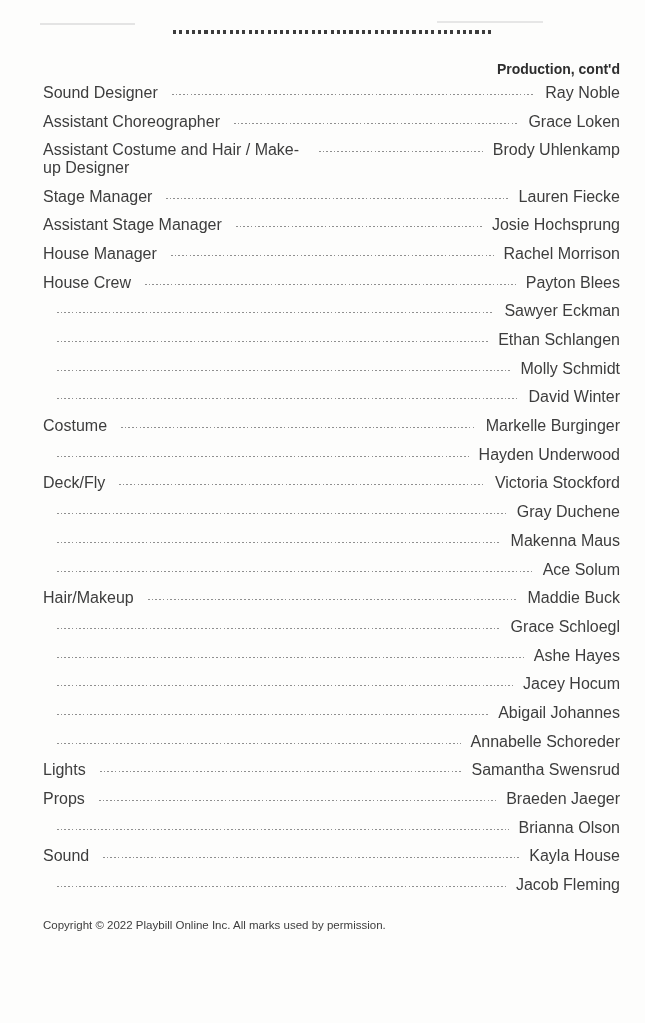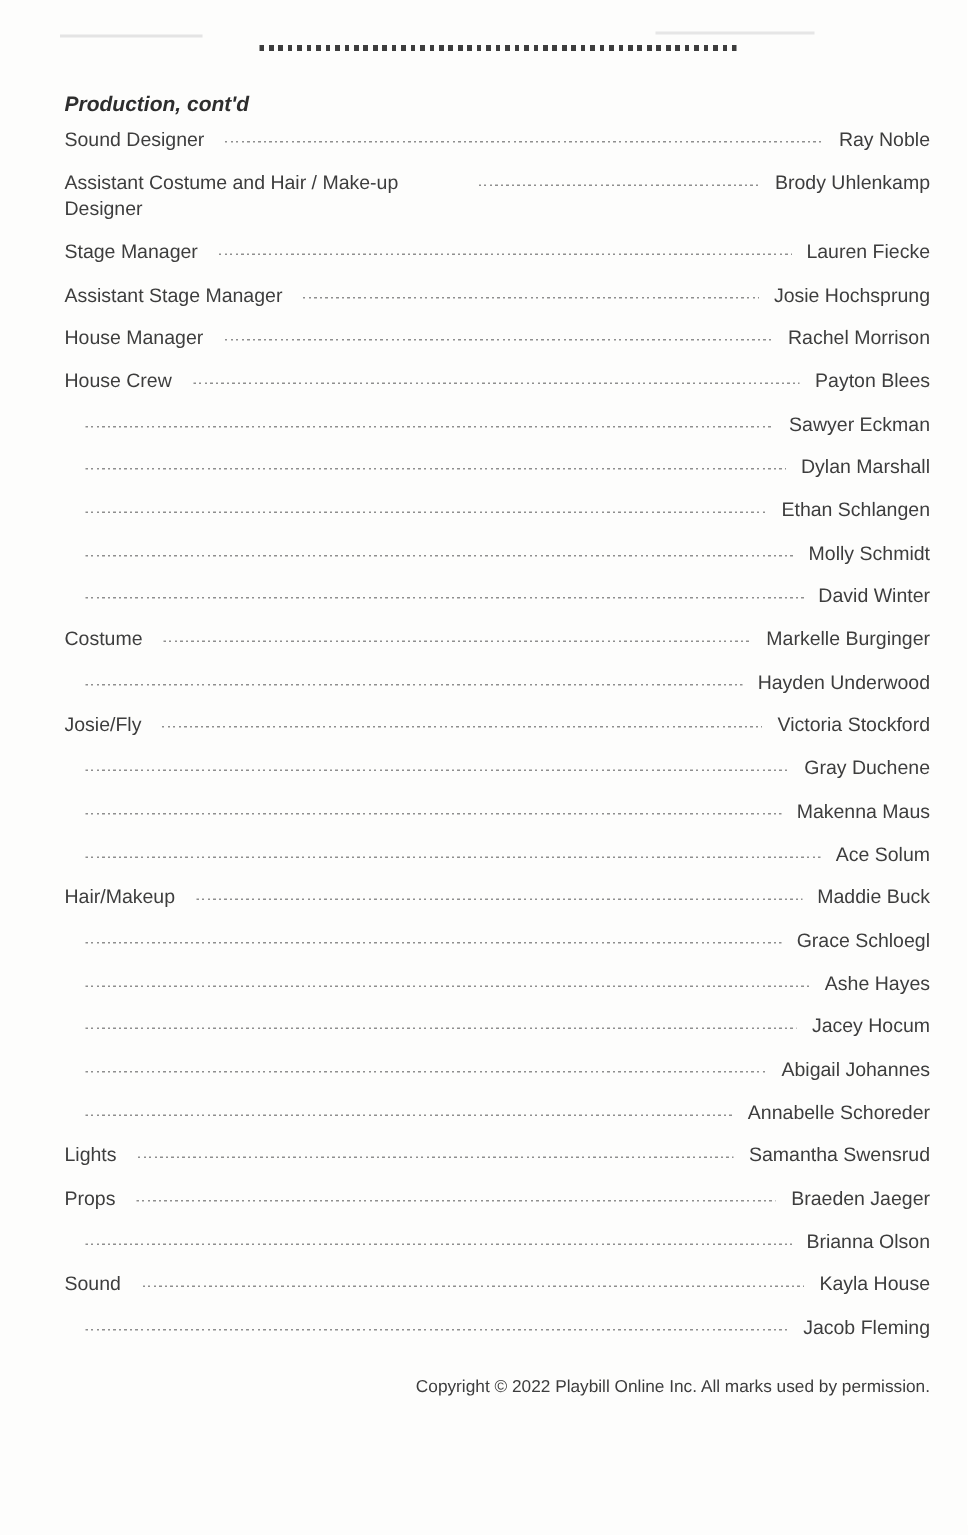--- a/index.html
+++ b/index.html
@@ -33,30 +33,29 @@
     height: 3.5px;
     margin: 0 auto;
     background: repeating-linear-gradient(90deg, #3d3d3d 0 3.1px, transparent 3.1px 6.3px);
   }
   .title {
     margin: 27px 0 0 0;
     font-size: 14px;
     line-height: 17.5px;
     font-weight: bold;
     color: #2e2e2e;
-    text-align: left;
-    font-style: italic;
+    text-align: right;
   }
   .credits {
     margin-top: 6px;
   }
   .row {
     display: flex;
     align-items: flex-start;
-    font-size: 13px;
+    font-size: 16px;
     line-height: 17.5px;
     margin-bottom: 11.2px;
   }
   .role {
     flex: 0 0 auto;
     max-width: 262px;
     white-space: normal;
   }
   .leader {
     flex: 1 1 auto;
@@ -67,21 +66,21 @@
   }
   .name {
     flex: 0 0 auto;
     text-align: center;
   }
   .footer {
     margin-top: 24px;
     font-size: 11.5px;
     line-height: 15px;
     color: #3d3d3d;
-    text-align: right;
+    text-align: left;
   }
 </style>
 </head>
 <body>
 
 <div class="page">
   <div class="artifact a-left"></div>
   <div class="artifact a-right"></div>
 
   <div class="content">
@@ -89,20 +88,25 @@
 
     <h1 class="title">Production, cont'd</h1>
 
     <div class="credits">
   <div class="row">
     <span class="role">Sound Designer</span>
     <span class="leader"></span>
     <span class="name">Ray Noble</span>
   </div>
 
+  <div class="row">
+    <span class="role">Assistant Choreographer</span>
+    <span class="leader"></span>
+    <span class="name">Grace Loken</span>
+  </div>
 
   <div class="row">
     <span class="role">Assistant Costume and Hair / Make-up Designer</span>
     <span class="leader"></span>
     <span class="name">Brody Uhlenkamp</span>
   </div>
 
   <div class="row">
     <span class="role">Stage Manager</span>
     <span class="leader"></span>
@@ -126,25 +130,20 @@
     <span class="leader"></span>
     <span class="name">Payton Blees</span>
   </div>
 
   <div class="row">
     <span class="role"></span>
     <span class="leader"></span>
     <span class="name">Sawyer Eckman</span>
   </div>
 
-  <div class="row">
-    <span class="role"></span>
-    <span class="leader"></span>
-    <span class="name">Dylan Marshall</span>
-  </div>
 
   <div class="row">
     <span class="role"></span>
     <span class="leader"></span>
     <span class="name">Ethan Schlangen</span>
   </div>
 
   <div class="row">
     <span class="role"></span>
     <span class="leader"></span>
@@ -163,21 +162,21 @@
     <span class="name">Markelle Burginger</span>
   </div>
 
   <div class="row">
     <span class="role"></span>
     <span class="leader"></span>
     <span class="name">Hayden Underwood</span>
   </div>
 
   <div class="row">
-    <span class="role">Josie/Fly</span>
+    <span class="role">Deck/Fly</span>
     <span class="leader"></span>
     <span class="name">Victoria Stockford</span>
   </div>
 
   <div class="row">
     <span class="role"></span>
     <span class="leader"></span>
     <span class="name">Gray Duchene</span>
   </div>
 

